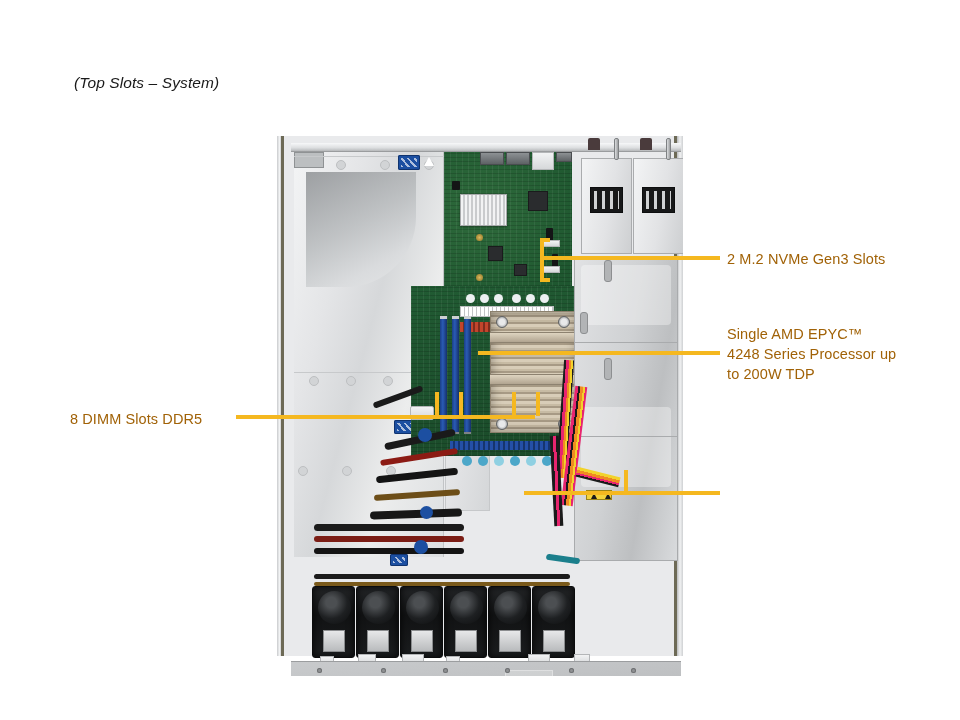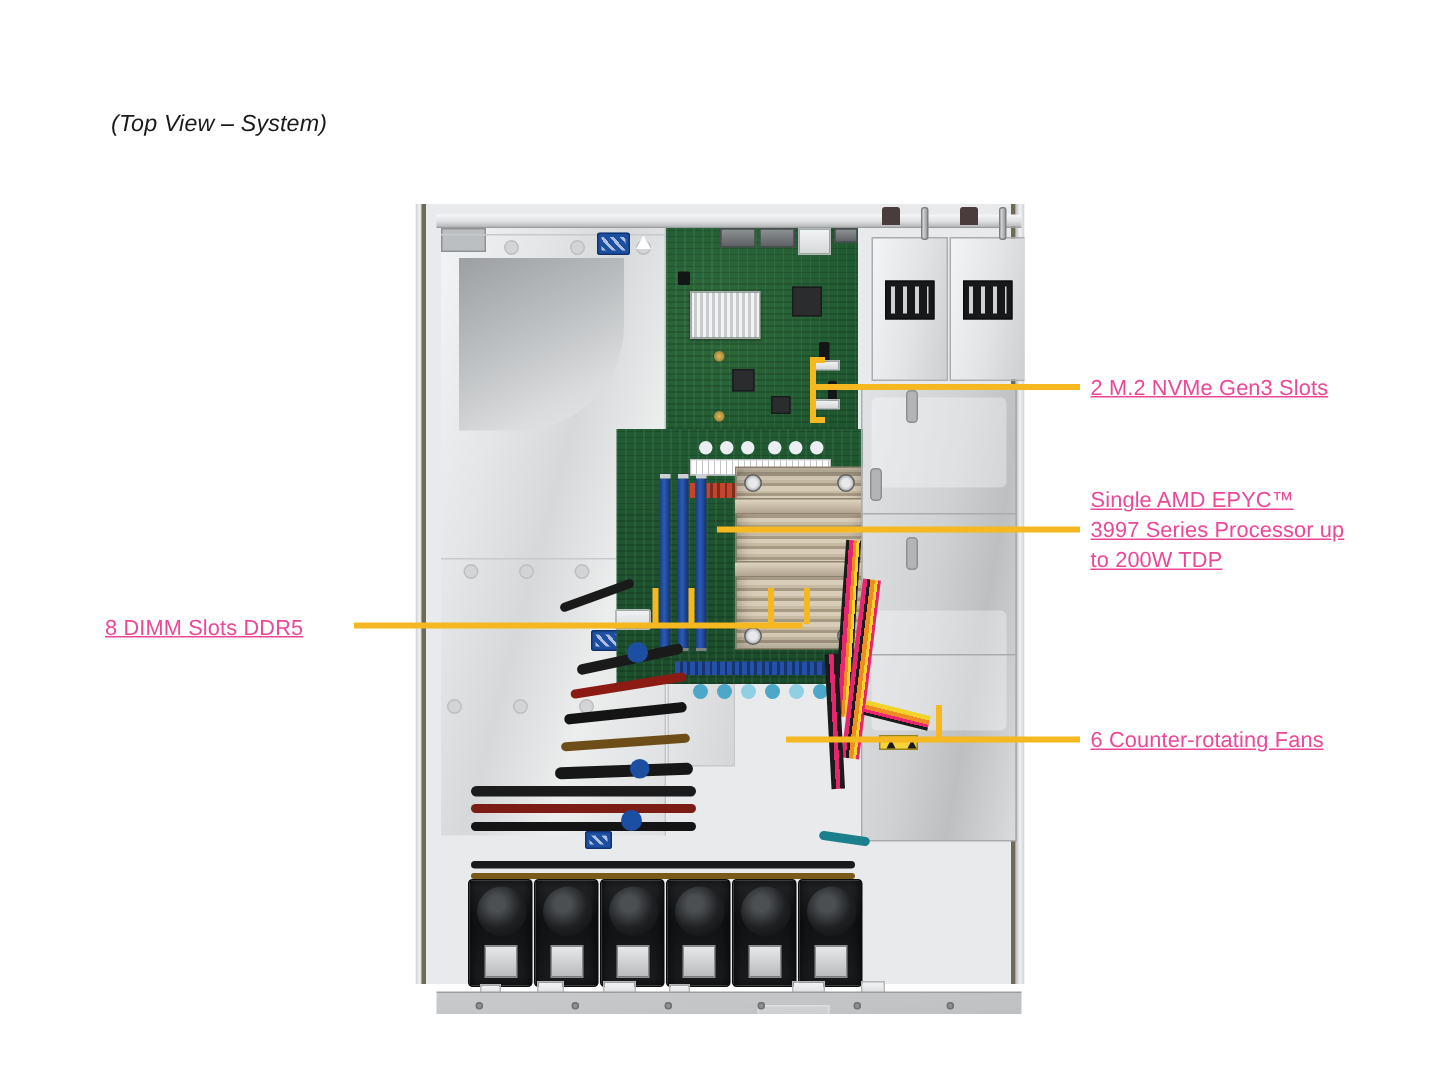--- a/index.html
+++ b/index.html
@@ -13,22 +13,22 @@
 
   
   .view-title {
     position: absolute; left: 74px; top: 74px;
     font-size: 15.5px; font-style: italic; color: #1a1a1a;
     letter-spacing: .1px; white-space: nowrap;
   }
 
   
   .callout-label {
-    position: absolute; font-size: 14.5px; color: #ec4899;
-    line-height: 20px; white-space: pre-line; letter-spacing: .1px; text-decoration: underline;
+    position: absolute; font-size: 14.5px; color: #a16207;
+    line-height: 20px; white-space: pre-line; letter-spacing: .1px;
   }
   #lbl-m2   { left: 727px; top: 249px; }
   #lbl-cpu  { left: 727px; top: 324px; }
   #lbl-fans { left: 727px; top: 484px; }
   #lbl-dimm { left: 70px;  top: 409px; }
 
   
   .lead { position: absolute; background: #f5b820; }
   .lead-h { height: 4px; }
   .lead-v { width: 4px; }
@@ -218,21 +218,21 @@
   }
   .fp-screw { position:absolute; width:5px; height:5px; border-radius:50%;
     background:#8e9092; box-shadow: inset 0 0 0 1px #6f7173; }
   .fp-emb { position:absolute; background:rgba(255,255,255,.22); border:1px solid rgba(255,255,255,.33); }
 </style>
 </head>
 <body>
 
 <div id="page">
 
-  <div class="view-title">(Top View – System)</div>
+  <div class="view-title">(Top Slots – System)</div>
 
   <div id="photo">
 
     <div class="chassis-lip-l"></div>
     <div class="chassis-lip-r"></div>
 
     <div class="chassis-body">
       <div class="rear-edge"></div>
 
       <div class="shroud">
@@ -444,18 +444,17 @@
   <div class="lead lead-v" style="left:624px;top:470px;height:22px;"></div>
 
   <div class="lead lead-h" style="left:236px;top:415px;width:299px;"></div>
   <div class="lead lead-v" style="left:435px;top:392px;height:24px;"></div>
   <div class="lead lead-v" style="left:459px;top:392px;height:24px;"></div>
   <div class="lead lead-v" style="left:512px;top:392px;height:24px;"></div>
   <div class="lead lead-v" style="left:536px;top:392px;height:24px;"></div>
 
   <div class="callout-label" id="lbl-m2">2 M.2 NVMe Gen3 Slots</div>
   <div class="callout-label" id="lbl-cpu">Single AMD EPYC™
-3997 Series Processor up
+4248 Series Processor up
 to 200W TDP</div>
-  <div class="callout-label" id="lbl-fans">6 Counter-rotating  Fans</div>
   <div class="callout-label" id="lbl-dimm">8 DIMM Slots DDR5</div>
 
 </div>
 
 </body></html>

